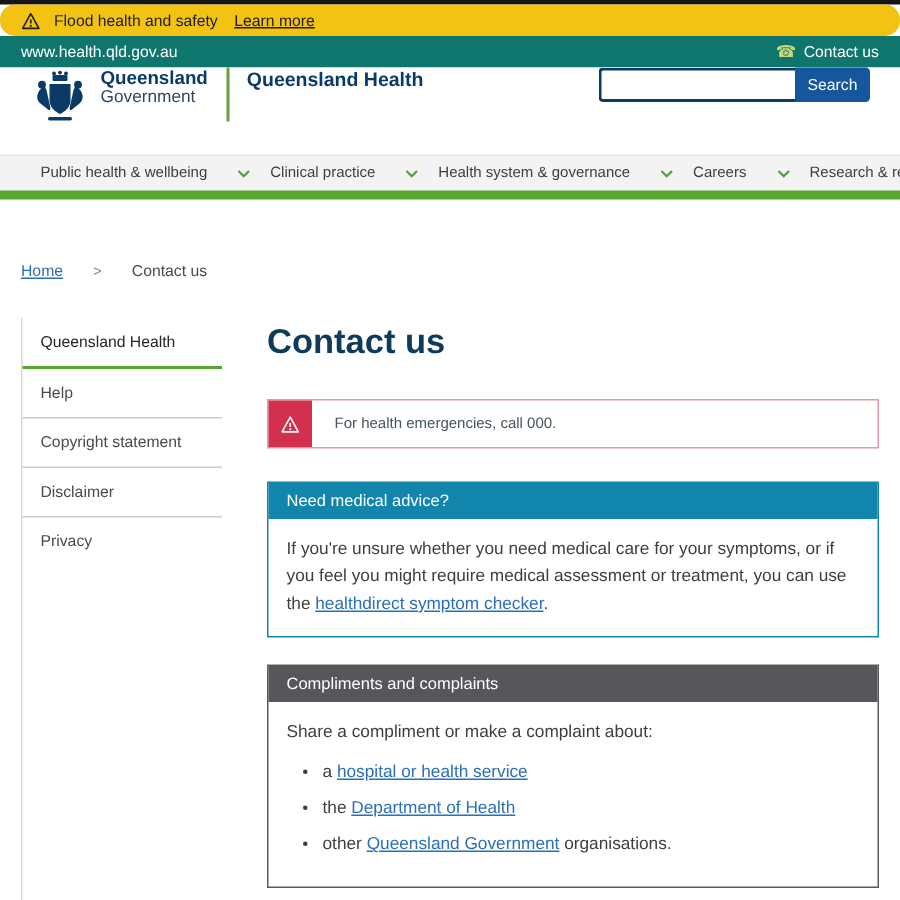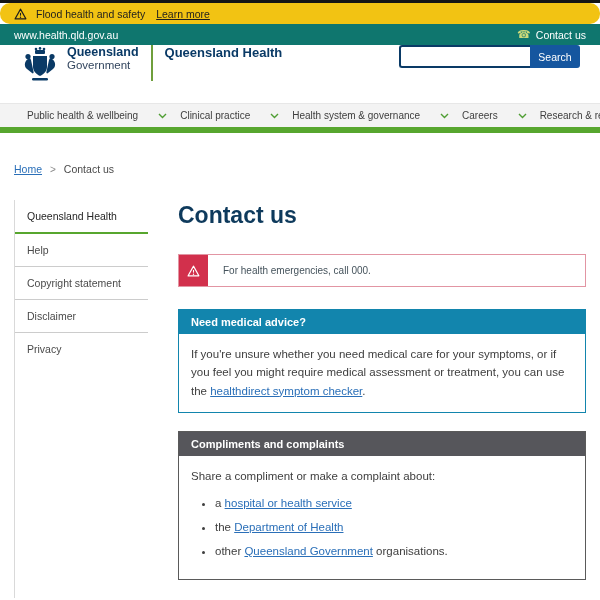--- a/index.html
+++ b/index.html
@@ -38,22 +38,22 @@
   
   .main-nav { height:24px; background:#f3f3f3; border-top:1px solid #e7e7e7;
     display:flex; align-items:center; padding:0 14px; gap:13px; }
   .nav-item { display:flex; align-items:center; gap:20px; font-size:10px; color:#3e3e3e;
     white-space:nowrap; cursor:pointer; }
   .home-icon { width:13px; height:13px; display:block; }
   .chev { width:9px; height:6px; display:block; }
   .green-bar { height:6px; background:#57a62e; }
 
   
-  .breadcrumb { margin:30px 14px 0; font-size:10.5px; color:#4a4a4a;
-    display:flex; align-items:center; gap:8px; }
+  .breadcrumb { margin:42px 14px 0; font-size:10.5px; color:#4a4a4a;
+    display:flex; align-items:center; gap:20px; }
   .breadcrumb a { color:#2a6fb8; text-decoration:underline; }
   .crumb-sep { color:#8a8a8a; font-size:10px; }
 
   
   .content { display:flex; margin:25px 14px 0; gap:30px; }
   .sidebar { width:134px; flex:0 0 auto; border-left:1px solid #d9d9d9; }
   .side-item { padding:10px 4px 10px 12px; font-size:10.5px; color:#4a4a4a;
     border-bottom:1px solid #ccc; cursor:pointer; }
   .side-item.active { color:#262626; border-bottom:2px solid #57a62e; }
   .side-item.last { border-bottom:none; }
@@ -64,21 +64,21 @@
   
   .emergency { display:flex; border:1px solid #e295a3; margin-bottom:22px; height:33px; }
   .emergency-icon { width:29px; background:#d2304c; display:flex; align-items:center;
     justify-content:center; flex:0 0 auto; }
   .emergency-icon .tri { width:13px; height:12px; }
   .emergency-text { display:flex; align-items:center; padding-left:15px;
     font-size:10px; color:#45535c; }
 
   
   .box { margin-bottom:18px; border:1px solid; }
-  .box-header { padding:6px 12px; font-size:11px; font-weight:bold; color:#fff; }
+  .box-header { padding:6px 12px; font-size:11px; font-weight:normal; color:#fff; }
   .box-body { padding:11px 12px 12px; font-size:11.5px; color:#3e3e3e; line-height:1.6; }
   .box-body p + p { margin-top:10px; }
   .box.advice { border-color:#1285ad; }
   .box.advice .box-header { background:#1285ad; }
   .box.complaints { border-color:#5a5a5a; }
   .box.complaints .box-header { background:#56565b; }
   .box-body a { color:#2a6fb8; text-decoration:underline; }
   .box-body ul { margin:8px 0 2px; padding-left:24px; }
   .box-body li { margin-bottom:6px; }
 </style>

